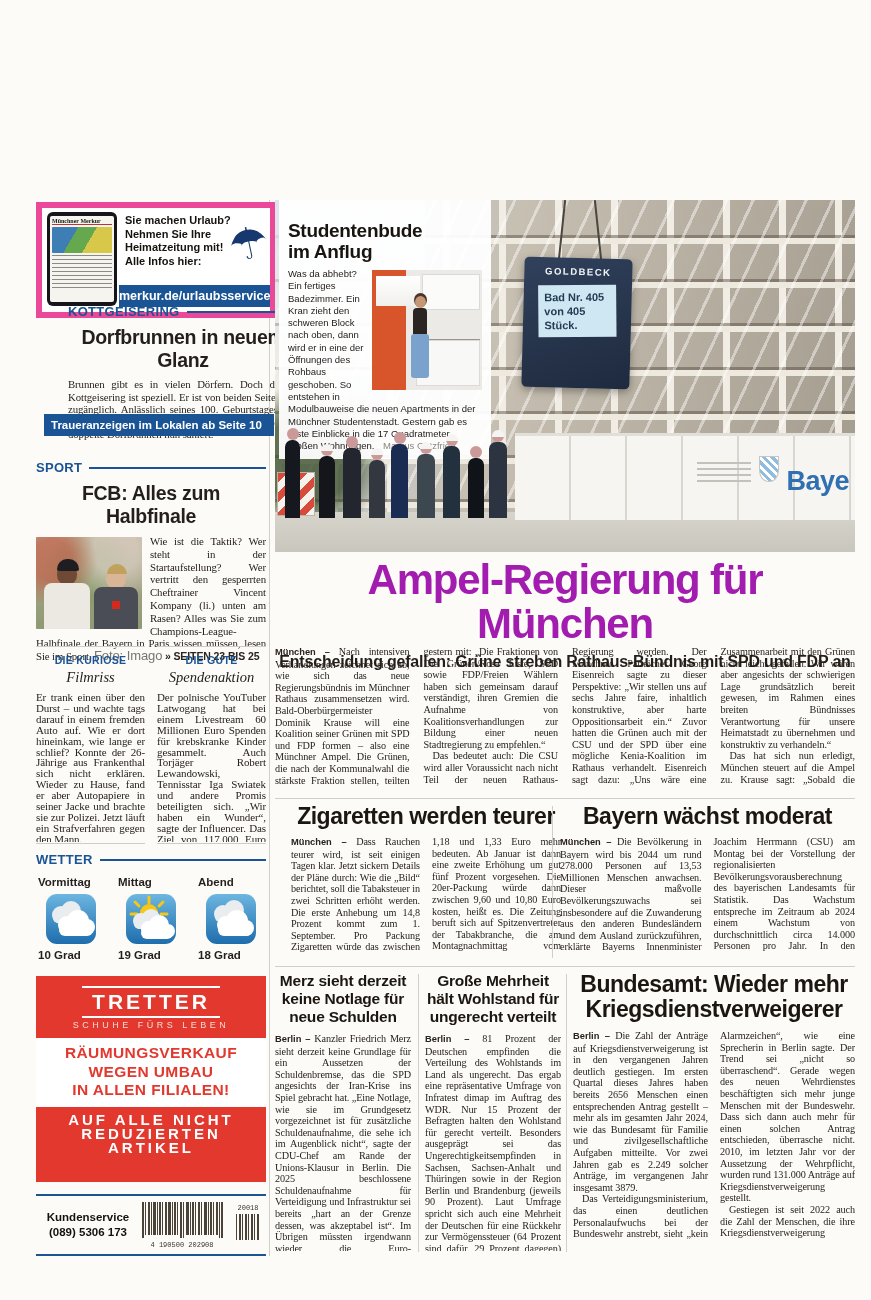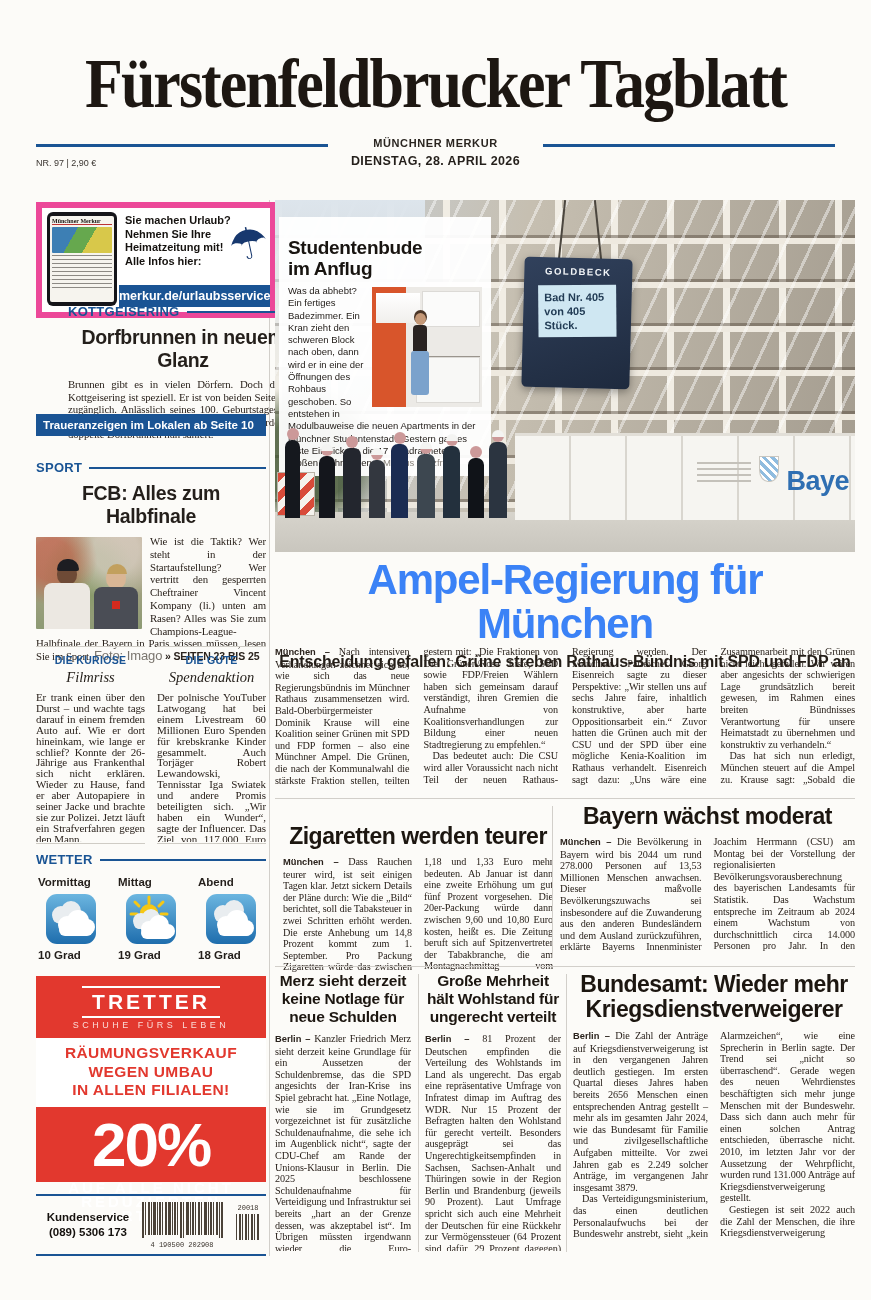--- a/index.html
+++ b/index.html
@@ -55,21 +55,21 @@
   .vac-right { position:relative; flex:1; padding:6px 6px 0 6px; }
   .vac-text div { font-weight:bold; font-size:11px; line-height:13.5px; color:#15120f; }
   .umbrella { position:absolute; right:2px; top:14px; font-size:44px; color:#17386e; transform:rotate(-12deg); line-height:1; }
   .vac-url { position:absolute; left:0; right:0; bottom:5px; background:#1a5494; color:#fff; font-weight:bold; font-size:12.5px; text-align:center; padding:4px 0; }
 
   
   .sec-local { position:absolute; top:104px; left:0; width:230px;margin-left:32px; }
   .local-head { font-size:19.5px; font-weight:bold; text-align:center; margin:7px 0 6px; letter-spacing:-.3px; }
   .sec-local .btext { font-size:10.8px; line-height:12.6px; }
 
-  .obit-banner { position:absolute; top:214px; left:0; width:230px; box-sizing:border-box; background:#1a5494; color:#fff; font-weight:bold; font-size:11.5px; padding:5px 7px; }
+  .obit-banner { position:absolute; top:214px; left:8px; width:230px; box-sizing:border-box; background:#1a5494; color:#fff; font-weight:bold; font-size:11.5px; padding:5px 7px; }
 
   
   .sec-sport { position:absolute; top:260px; left:0; width:230px; }
   .sport-head { font-size:19.5px; font-weight:bold; text-align:center; margin:7px 0 7px; letter-spacing:-.3px; }
   .sport-body { font-size:10.8px; line-height:12.8px; }
   .sport-photo { float:left; width:106px; height:92px; margin:2px 8px 2px 0; position:relative; overflow:hidden; border-radius:1px;
     background:
       radial-gradient(circle at 15% 25%, rgba(200,80,60,.55) 0 18%, transparent 40%),
       radial-gradient(circle at 75% 15%, rgba(220,210,200,.7) 0 20%, transparent 45%),
       radial-gradient(circle at 50% 40%, rgba(120,150,90,.5) 0 30%, transparent 60%),
@@ -129,21 +129,21 @@
       linear-gradient(100deg, rgba(200,210,220,.55) 0 18%, rgba(0,0,0,0) 40%, rgba(60,50,40,.25) 100%);
   }
   .pf-sky { position:absolute; left:0; top:0; width:150px; height:200px; background:linear-gradient(#dde5ec, rgba(221,229,236,0)); }
   .pf-trees { position:absolute; left:-20px; bottom:40px; width:130px; height:130px; background:radial-gradient(circle at 40% 60%, rgba(60,80,45,.8) 0 40%, rgba(60,80,45,0) 70%); }
 
   .pf-cable { position:absolute; width:2px; background:#4b463e; }
   .pf-module { position:absolute; left:248px; top:58px; width:108px; height:130px; background:linear-gradient(160deg,#31415c,#1e2a3e); border-radius:5px; transform:rotate(1.5deg); box-shadow:0 3px 8px rgba(0,0,0,.35); }
   .pf-module-brand { color:#f2f5f8; font-weight:bold; font-size:9.5px; letter-spacing:1.5px; text-align:center; margin-top:8px; }
   .pf-module-sign { margin:8px auto 0; width:78px; min-height:52px; background:#cfe7f2; color:#223c55; font-weight:bold; font-size:11px; line-height:14px; padding:5px 6px; box-sizing:border-box; transform:rotate(-2deg); }
 
-  .pf-card { position:absolute; left:4px; top:17px; width:212px; background:rgba(255,255,255,.95); padding:20px 9px 7px; box-sizing:border-box; }
+  .pf-card { position:absolute; left:4px; top:0; width:212px; background:rgba(255,255,255,.95); padding:20px 9px 7px; box-sizing:border-box; }
   .pf-title { margin:0 0 6px; font-size:19px; line-height:21px; font-weight:bold; color:#181410; letter-spacing:-.3px; }
   .pf-kitchen { float:right; width:110px; height:120px; margin:2px 0 4px 7px; position:relative; background:#eceae6; overflow:hidden; }
   .k-wall { position:absolute; left:0; top:0; width:34px; height:100%; background:#d8552b; }
   .k-shelf { position:absolute; left:4px; top:6px; width:44px; height:30px; background:linear-gradient(#fff,#f0efec); box-shadow:0 34px 0 -28px #fff; }
   .k-cab-top { position:absolute; right:2px; top:4px; width:56px; height:34px; background:#fbfbfa; border:1px solid #dcdad6; }
   .k-cab-bottom { position:absolute; right:2px; bottom:4px; width:62px; height:44px; background:#f8f8f6; border:1px solid #dcdad6; }
   .k-counter { position:absolute; right:2px; bottom:46px; width:64px; height:5px; background:#9a958d; }
   .k-woman { position:absolute; left:38px; top:26px; width:20px; height:88px; }
   .k-head { width:11px; height:12px; border-radius:50%; background:#c49877; margin:0 auto; box-shadow:0 -2px 0 1px #4a3526; }
   .k-torso { width:14px; height:26px; background:#2a2422; margin:0 auto; border-radius:4px 4px 0 0; }
@@ -158,58 +158,46 @@
   .pf-fence { position:absolute; left:240px; bottom:32px; width:340px; height:84px; background:#f6f5f1; border-top:3px solid #e2dfd8;
     background-image:repeating-linear-gradient(90deg, transparent 0 54px, #d9d6cf 54px 56px); }
   .pf-banner { position:absolute; left:8px; top:14px; width:160px; height:54px; background:linear-gradient(#5aa0cc,#3e82b4); color:#fff; display:flex; align-items:center; padding:0 22px 0 10px; box-sizing:border-box; font-weight:bold; font-size:10.5px; letter-spacing:.3px; clip-path:polygon(0 0, 86% 0, 100% 50%, 86% 100%, 0 100%); }
   .pf-ministry { position:absolute; left:182px; top:26px; width:54px; height:22px; background:repeating-linear-gradient(#c4c1ba 0 2px, transparent 2px 6px); }
   .pf-crest { position:absolute; left:244px; top:20px; width:18px; height:24px; background:repeating-linear-gradient(45deg,#8fbcdf 0 3px,#fff 3px 6px); border:1px solid #c9c6bf; border-radius:0 0 45% 45%; }
   .pf-bayern { position:absolute; right:6px; top:30px; font-weight:bold; font-size:27px; color:#2f6fb2; letter-spacing:-.5px; }
   .pf-barrier { position:absolute; left:2px; bottom:36px; width:36px; height:42px; background:repeating-linear-gradient(135deg,#d84b3a 0 7px,#f4f2ed 7px 14px); border:1px solid #b9b3a8; }
 
   
   .lead-headbox { position:absolute; left:0; top:358px; width:580px; text-align:center; }
-  .lead-headbox h2 { margin:0; font-size:42px; line-height:44px; font-weight:bold; letter-spacing:-1.2px; color:#3b82f6; }
+  .lead-headbox h2 { margin:0; font-size:42px; line-height:44px; font-weight:bold; letter-spacing:-1.2px; color:#a21caf; }
   .lead-sub { margin-top:7px; font-size:16px; font-weight:bold; color:#241e18; letter-spacing:-.2px; }
   .lead-cols { position:absolute; left:0; top:446px; width:580px; height:150px; column-count:4; column-gap:14px; column-fill:auto; overflow:hidden; }
 
   
   .row2 { position:absolute; left:0; top:604px; width:580px; height:158px; }
   .art { position:absolute; top:0; }
   .art h3 { margin:0 0 7px; text-align:center; font-size:23px; line-height:25px; font-weight:bold; letter-spacing:-.5px; color:#1c1610; }
   .art .cols2 { column-count:2; column-gap:12px; column-fill:auto; overflow:hidden; }
-  .zig { left:8px; width:270px;margin-top:20px; } .zig .cols2 { height:120px; }
+  .zig { left:16px; width:270px; } .zig .cols2 { height:120px; }
   .bay { left:285px; width:295px; } .bay .cols2 { height:120px; }
 
   
   .row3 { position:absolute; left:0; top:772px; width:580px; height:284px; }
   .art-sm h3 { margin:0 0 7px; text-align:center; font-size:15.5px; line-height:18px; font-weight:bold; letter-spacing:-.2px; color:#1c1610; }
   .merz { left:0; width:136px; } .merz .cols1 { height:218px; overflow:hidden; }
   .wealth { left:150px; width:136px; } .wealth .cols1 { height:218px; overflow:hidden; }
   .bund { left:298px; width:282px; }
   .bund h3 { margin:0 0 8px; text-align:center; font-size:23px; line-height:25px; font-weight:bold; letter-spacing:-.5px; }
   .bund .cols2 { column-count:2; column-gap:12px; column-fill:auto; height:216px; overflow:hidden; }
 </style>
 </head>
 <body>
 
 <div class="page">
 
-  <header class="masthead">
-    <h1>Fürstenfeldbrucker Tagblatt</h1>
-    <div class="mast-sub">
-      <div class="mast-line left"></div>
-      <div class="mast-line right"></div>
-      <div class="mast-center">
-        <div class="mast-brand">MÜNCHNER MERKUR</div>
-        <div class="mast-date">DIENSTAG, 28. APRIL 2026</div>
-      </div>
-      <div class="mast-issue">NR. 97 | 2,90 €</div>
-    </div>
-  </header>
 
   <div class="vdivider"></div>
 
   <aside class="sidebar">
 
     <div class="vacation-ad">
       <div class="tablet">
         <div class="tablet-screen">
           <div class="tablet-title">Münchner Merkur</div>
           <div class="tablet-img"></div>
@@ -377,21 +365,20 @@
     </section>
 
     <div class="tretter">
       <div class="tr-brand">TRETTER</div>
       <div class="tr-slogan">SCHUHE FÜRS LEBEN</div>
       <div class="tr-white">
         <div>RÄUMUNGSVERKAUF</div>
         <div>WEGEN UMBAU</div>
         <div>IN ALLEN FILIALEN!</div>
       </div>
-      <div class="tr-discount">20%</div>
       <div class="tr-note">
         <div>AUF ALLE NICHT</div>
         <div>REDUZIERTEN ARTIKEL</div>
       </div>
     </div>
 
     <div class="sfooter">
       <div class="sf-service">
         <div>Kundenservice</div>
         <div>(089) 5306 173</div>

